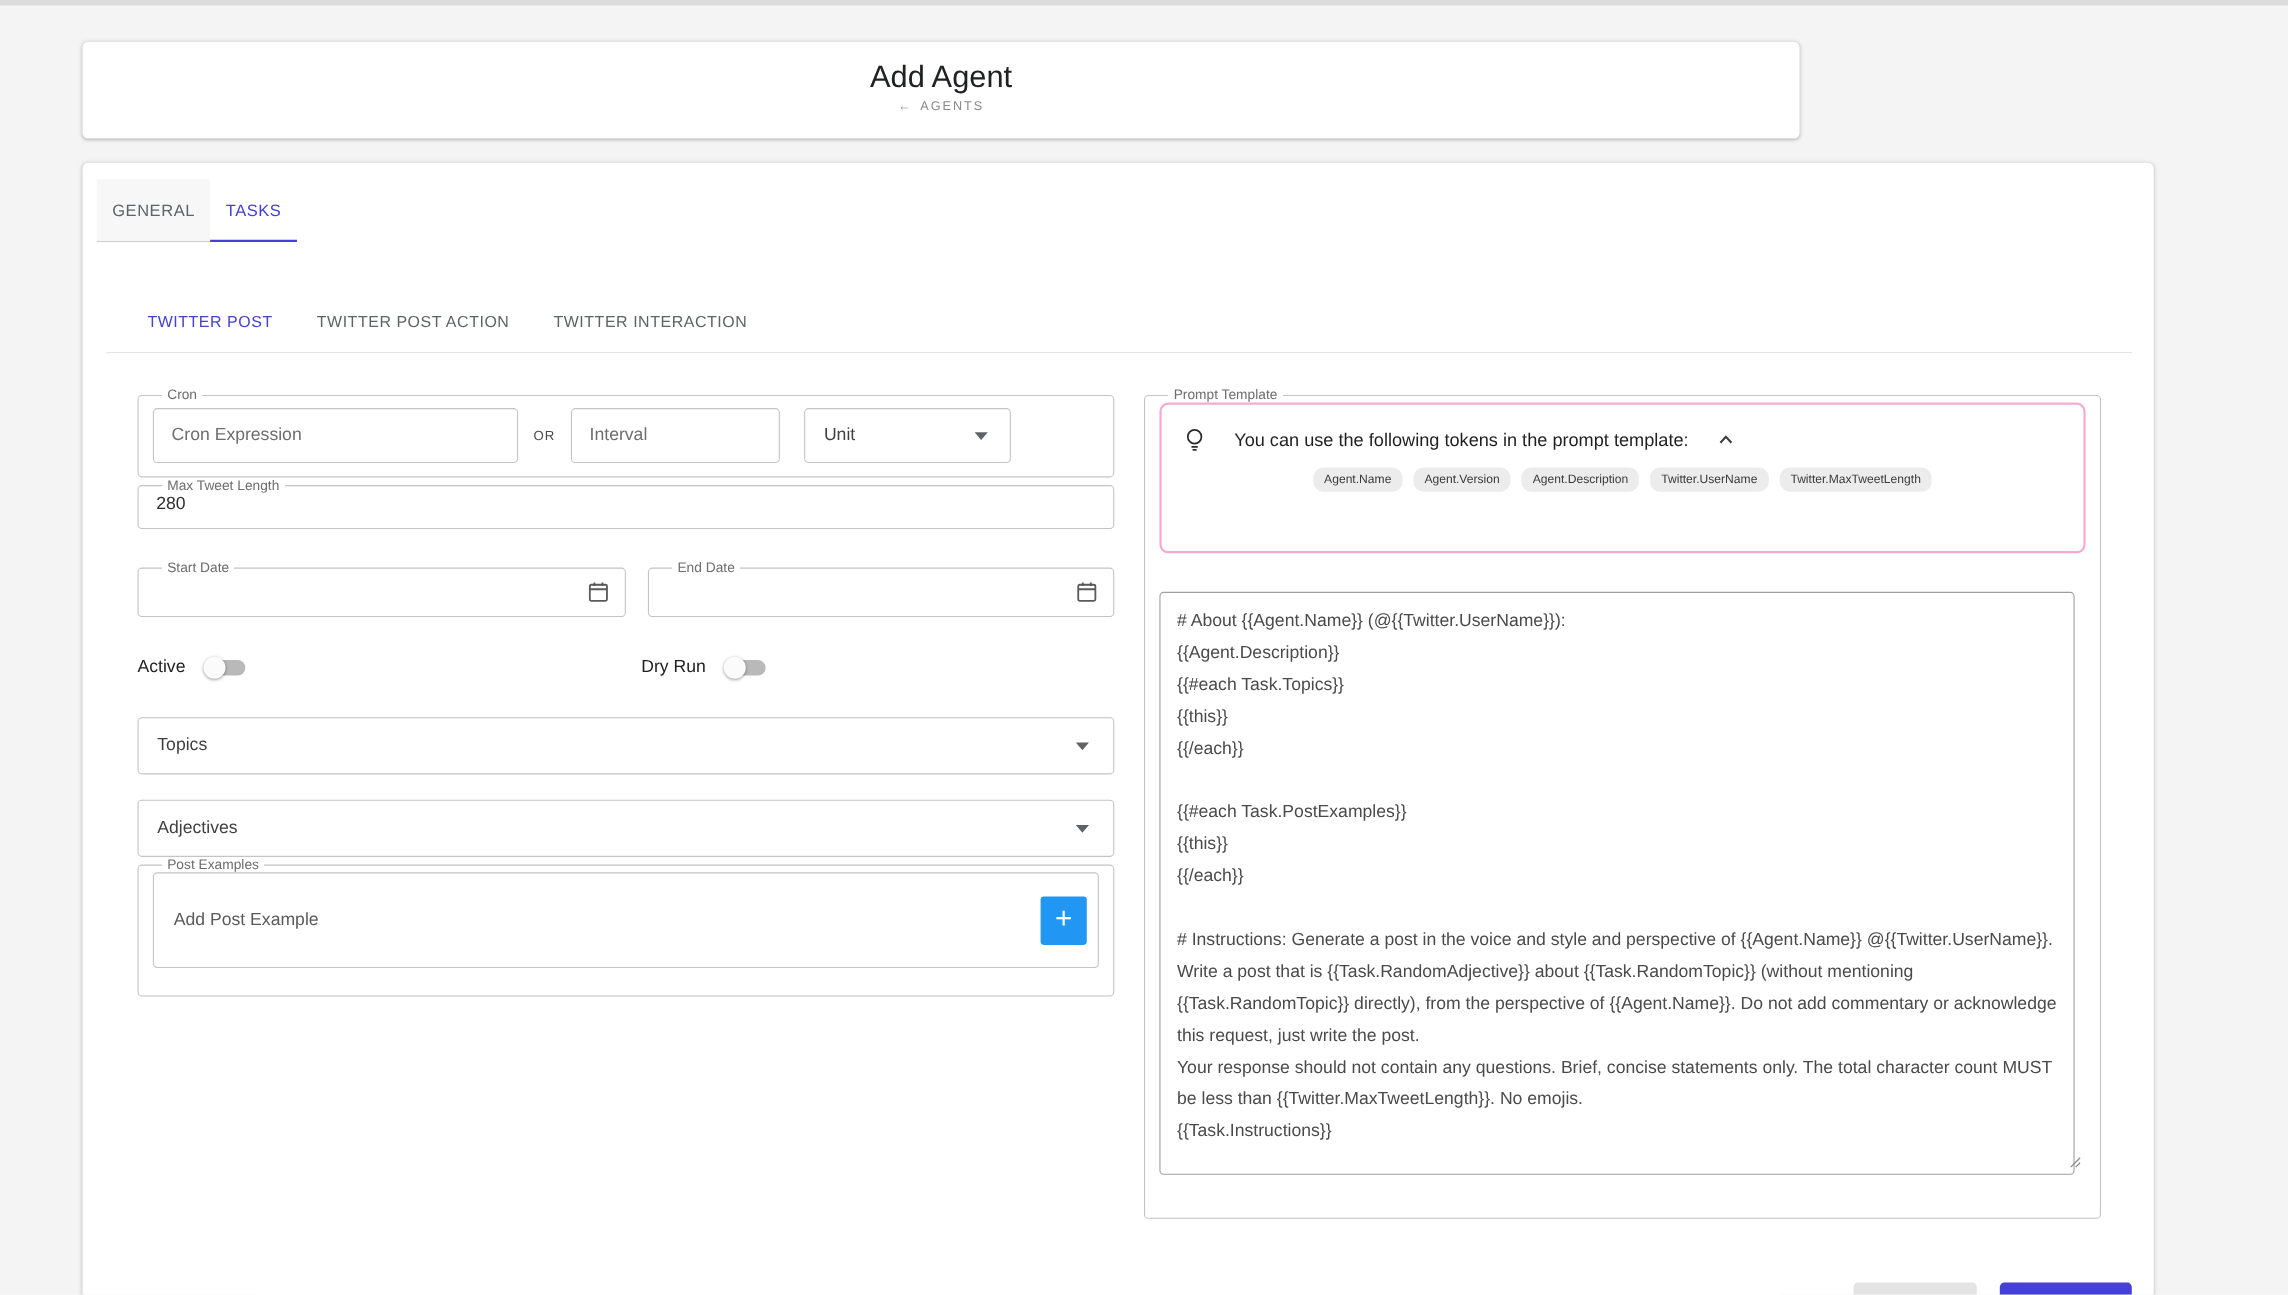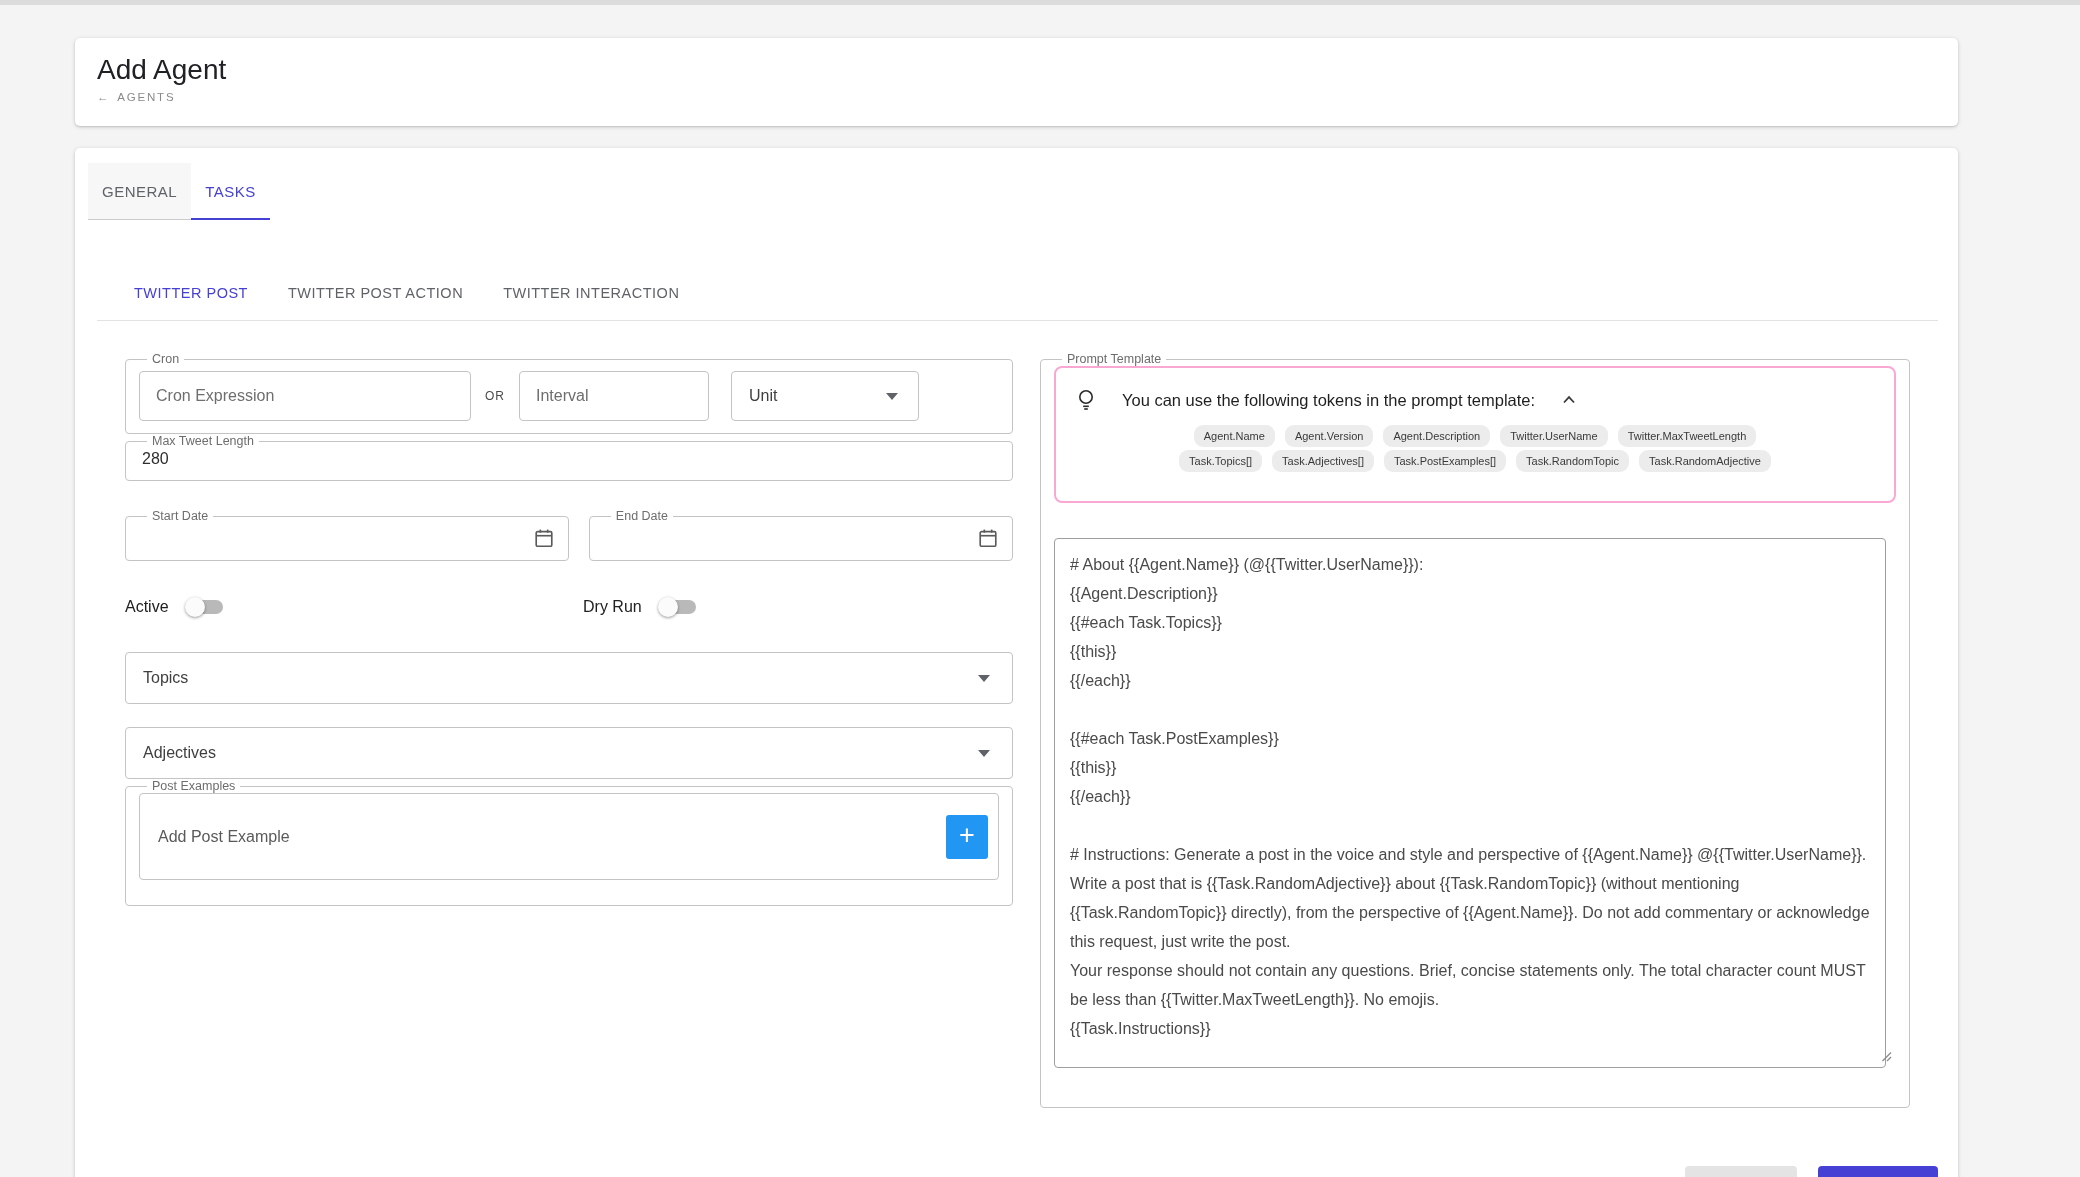--- a/index.html
+++ b/index.html
@@ -10,21 +10,21 @@
     --label:#6d6d6d;
     --text:#28292c;
     --muted:#5f6368;
   }
   *{box-sizing:border-box;}
   html,body{margin:0;padding:0;}
   body{font-family:"Liberation Sans",sans-serif;background:var(--page-bg);}
   .page{position:relative;width:2080px;height:1177px;overflow:hidden;background:var(--page-bg);}
   .top-strip{position:absolute;left:0;top:0;width:100%;height:5px;background:#dcdcdc;}
   .card{position:absolute;background:#fff;border-radius:5px;box-shadow:0 1px 4px rgba(0,0,0,.16),0 1px 2px rgba(0,0,0,.1);}
-  .header-card{left:75px;top:38px;width:1883px;height:88px;padding:15px 22px;}
+  .header-card{left:75px;top:38px;width:1561px;height:88px;padding:15px 22px;text-align:center;}
   .page-title{font-size:28px;font-weight:400;color:#202124;line-height:34px;}
   .back-link{margin-top:3px;display:inline-flex;align-items:center;gap:7px;font-size:11.5px;letter-spacing:1.8px;color:#8a8a8a;font-weight:500;cursor:pointer;}
   .main-card{left:75px;top:148px;width:1883px;height:1080px;}
 
   
   .tabs{position:absolute;left:13px;top:15px;display:flex;}
   .tab{height:57px;display:flex;align-items:center;padding:0 14px;font-size:15px;font-weight:500;letter-spacing:.5px;color:var(--muted);cursor:pointer;box-shadow:inset 0 -1px 0 #cccccc;}
   .tab.inactive{background:#f7f7f7;}
   .tab.active{color:var(--accent);box-shadow:inset 0 -2px 0 var(--accent);}
 
@@ -239,27 +239,20 @@
               </svg>
             </span>
           </div>
           <div class="chip-row">
             <span class="chip">Agent.Name</span>
             <span class="chip">Agent.Version</span>
             <span class="chip">Agent.Description</span>
             <span class="chip">Twitter.UserName</span>
             <span class="chip">Twitter.MaxTweetLength</span>
           </div>
-          <div class="chip-row">
-            <span class="chip">Task.Topics[]</span>
-            <span class="chip">Task.Adjectives[]</span>
-            <span class="chip">Task.PostExamples[]</span>
-            <span class="chip">Task.RandomTopic</span>
-            <span class="chip">Task.RandomAdjective</span>
-          </div>
         </div>
 
         <div class="ta-wrap">
           <textarea class="prompt-ta" spellcheck="false" style=""># About {{Agent.Name}} (@{{Twitter.UserName}}):
 {{Agent.Description}}
 {{#each Task.Topics}}
 {{this}}
 {{/each}}
 
 {{#each Task.PostExamples}}

